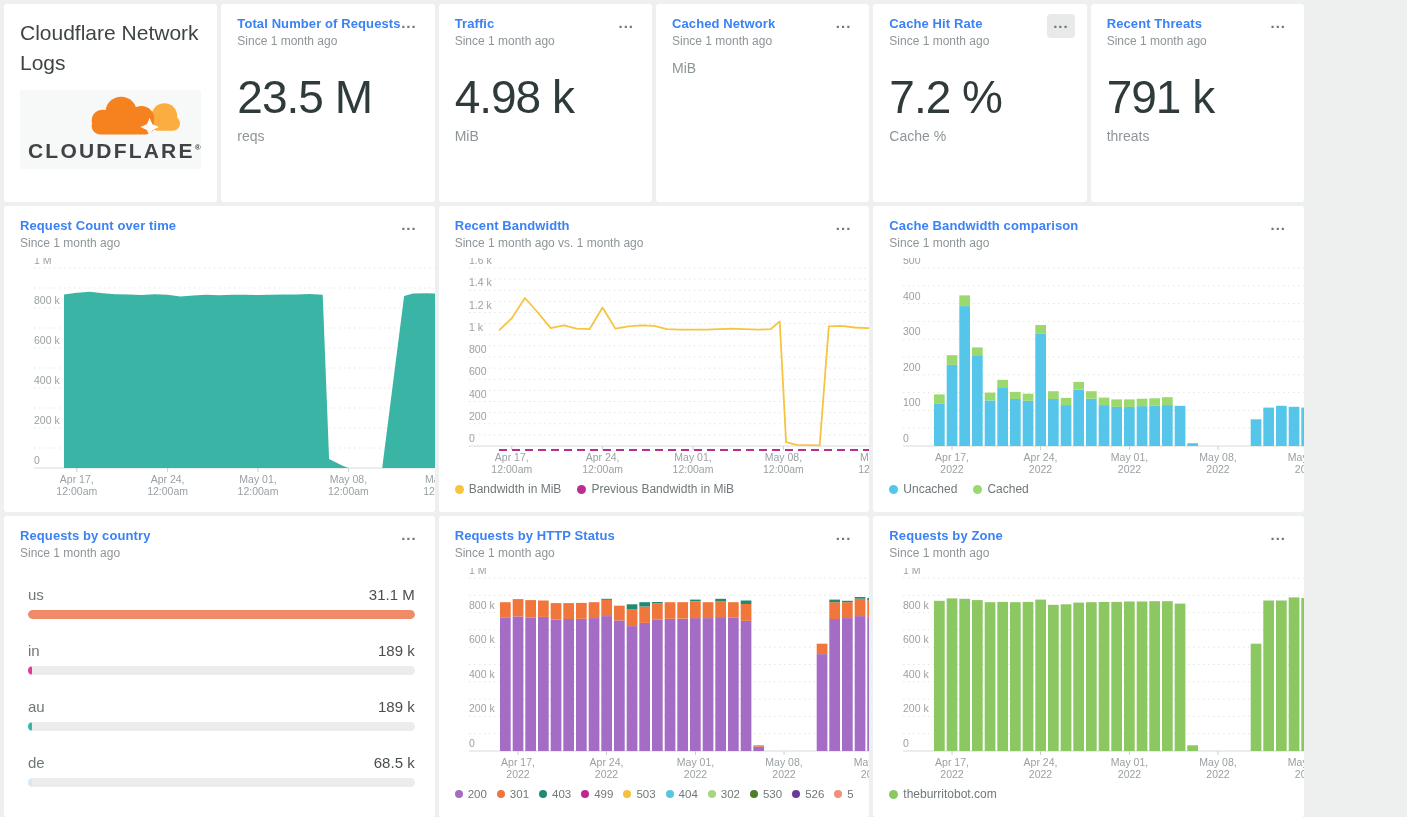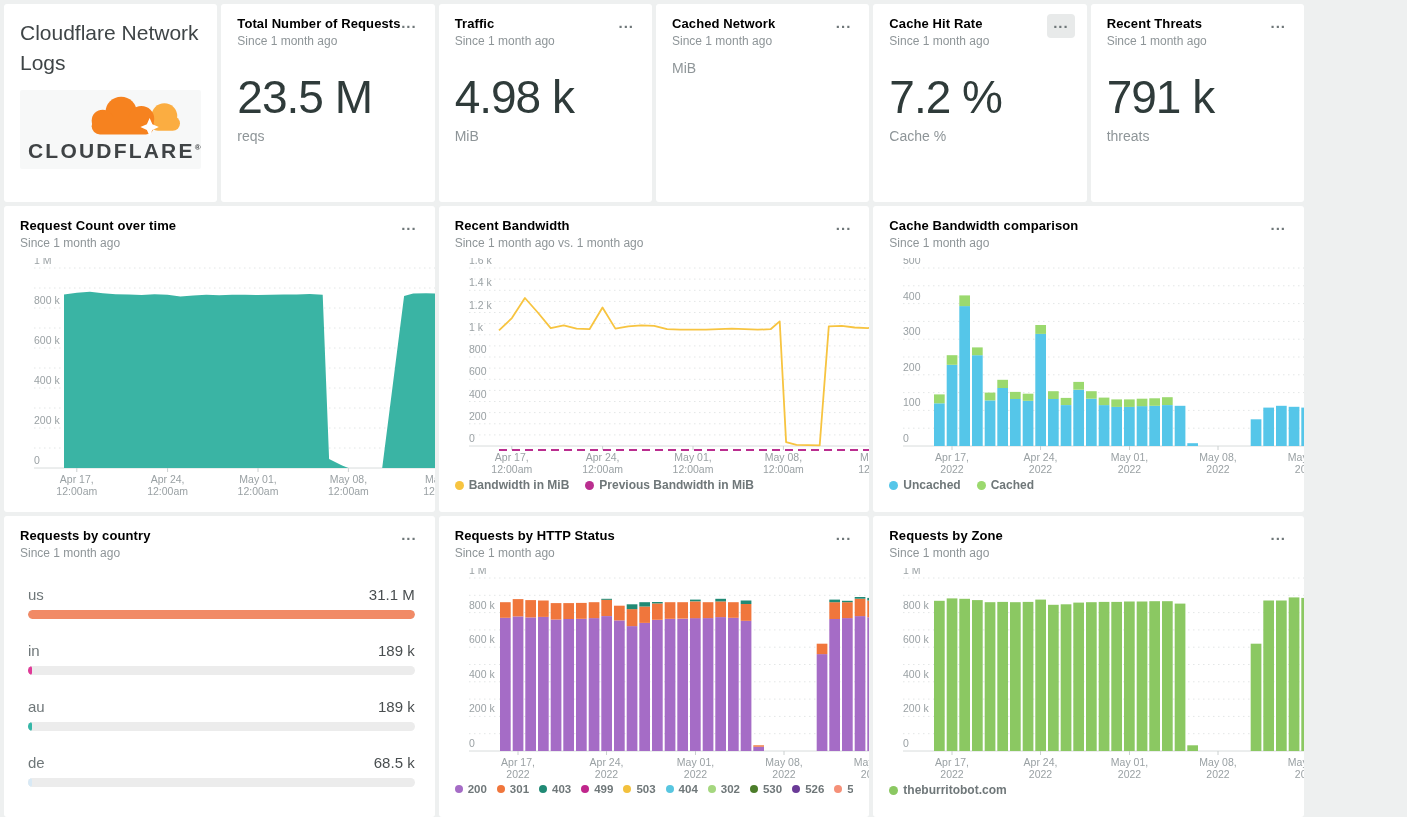--- a/index.html
+++ b/index.html
@@ -6,21 +6,21 @@
   html,body { width:1407px; height:817px; overflow:hidden;
     font-family:"Liberation Sans", sans-serif; background:#eef0f0; }
   .dashboard { width:1308px; height:817px; display:grid;
     grid-template-columns:repeat(6,1fr);
     grid-template-rows:198px 306px 301px;
     gap:4px; padding:4px 4px 0 4px; background:#eef0f0; overflow:hidden; }
   .panel { background:#fff; border-radius:3px; padding:12px 16px;
     position:relative; display:flex; flex-direction:column; overflow:hidden; }
   .span2 { grid-column:span 2; }
   .phead { position:relative; min-height:40px; flex:0 0 auto; }
-  .ptitle { font-size:13px; font-weight:700; color:#000000; letter-spacing:.1px; }
+  .ptitle { font-size:13px; font-weight:700; color:#3b82f6; letter-spacing:.1px; }
   .psub { font-size:12px; color:#8e9598; margin-top:3px; }
   .menu { position:absolute; top:-2px; right:-4px; border:0; background:transparent;
     color:#6f7779; font-weight:700; font-size:15px; letter-spacing:1px;
     line-height:10px; padding:4px 6px 10px 6px; cursor:pointer; border-radius:4px; }
   .menu.active { background:#e8eaea; }
   
   .bb-value { font-size:46px; color:#2f3b3a; letter-spacing:-1px; margin-top:14px;
     white-space:nowrap; }
   .bb-unit { font-size:14px; color:#8e9598; margin-top:4px; }
   
@@ -28,22 +28,22 @@
   .logo-box { margin-top:12px; background:#f7f8f8; border-radius:2px;
     padding:4px 8px 8px 8px; width:100%; }
   .logo-cloud { display:block; margin:0 0 0 auto; width:118px; height:46px; }
   .logo-word { font-size:21px; font-weight:700; color:#3f4345; letter-spacing:2.2px;
     line-height:1; white-space:nowrap; }
   .logo-word sup { font-size:8px; color:#3f4345; }
   
   .chart { flex:1 1 auto; min-height:0; position:relative; }
   .chart svg { position:absolute; left:0; top:0; }
   .chart svg text { font-family:"Liberation Sans",sans-serif; font-size:10.5px; fill:#9aa1a4; }
-  .legend { flex:0 0 22px; display:flex; align-items:flex-start; gap:16px;
-    font-size:12px; color:#6f7779; overflow:hidden;font-weight:bold; }
+  .legend { flex:0 0 22px; display:flex; align-items:center; gap:16px;
+    font-size:12px; color:#6f7779; overflow:hidden; }
   .legend.tight { gap:10px; font-size:11.5px; }
   .leg { display:inline-flex; align-items:center; gap:5px; white-space:nowrap; cursor:pointer; }
   .leg i { width:9px; height:9px; border-radius:50%; display:inline-block; flex:0 0 auto; }
   .legend.tight .leg i { width:8px; height:8px; }
   .leg em { font-style:normal; }
   
   .rows { margin-top:18px; }
   .crow { margin-bottom:23px; }
   .crow-top { display:flex; justify-content:space-between; align-items:flex-start;
     padding:0 4px 0 8px; margin-bottom:7px; }

